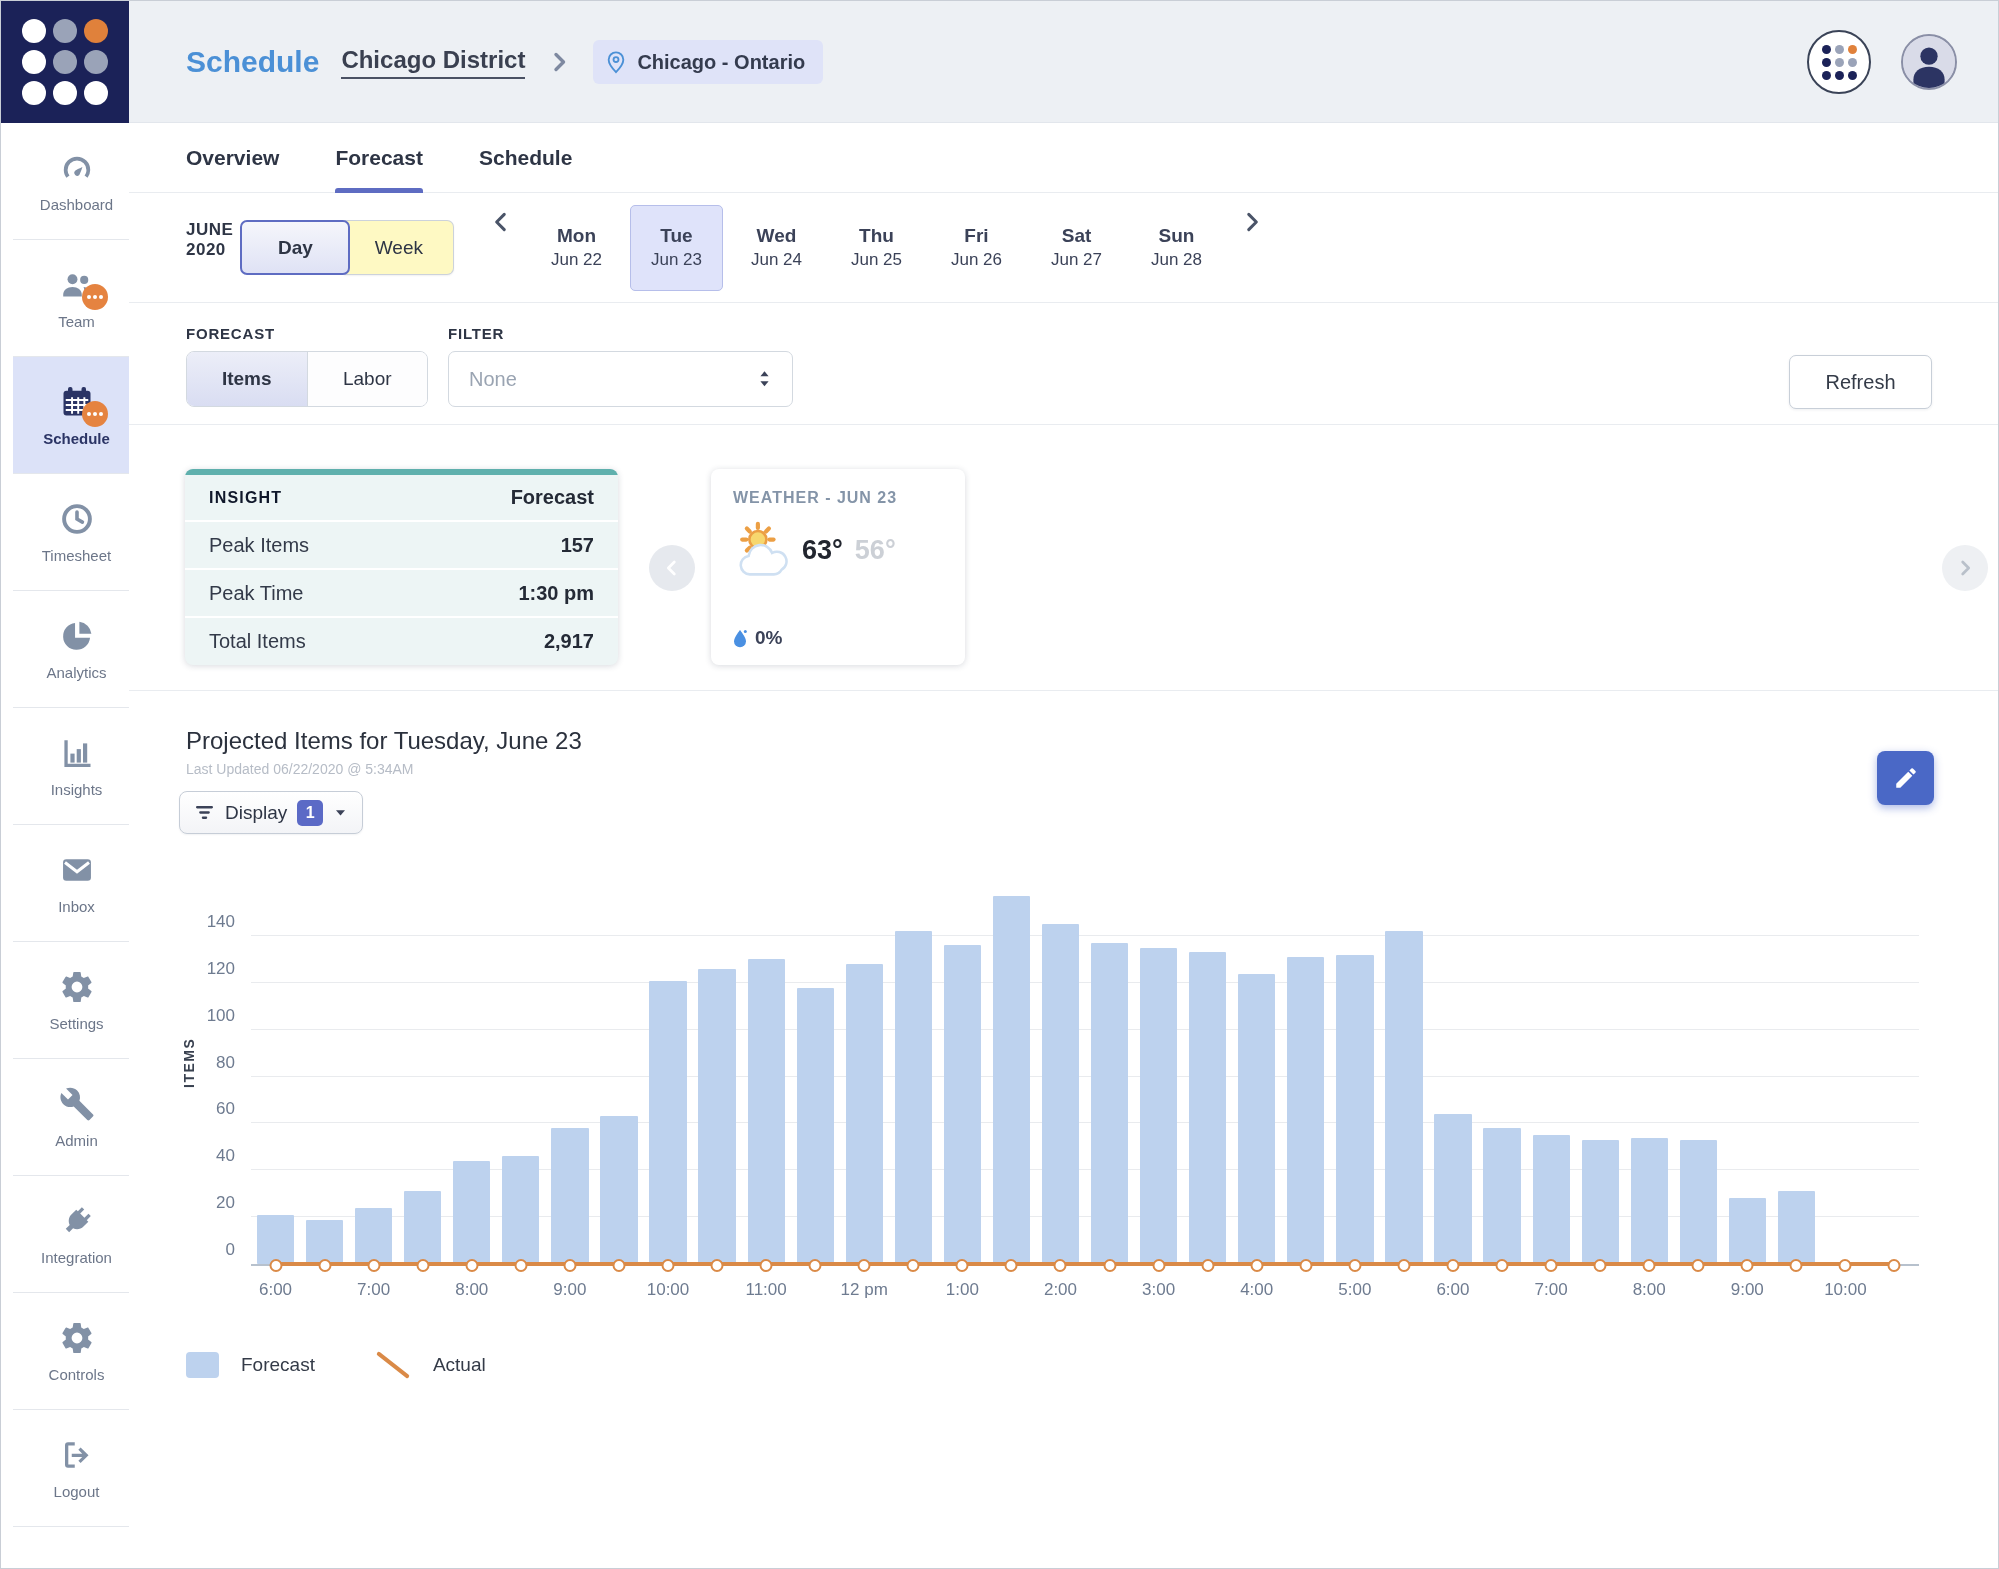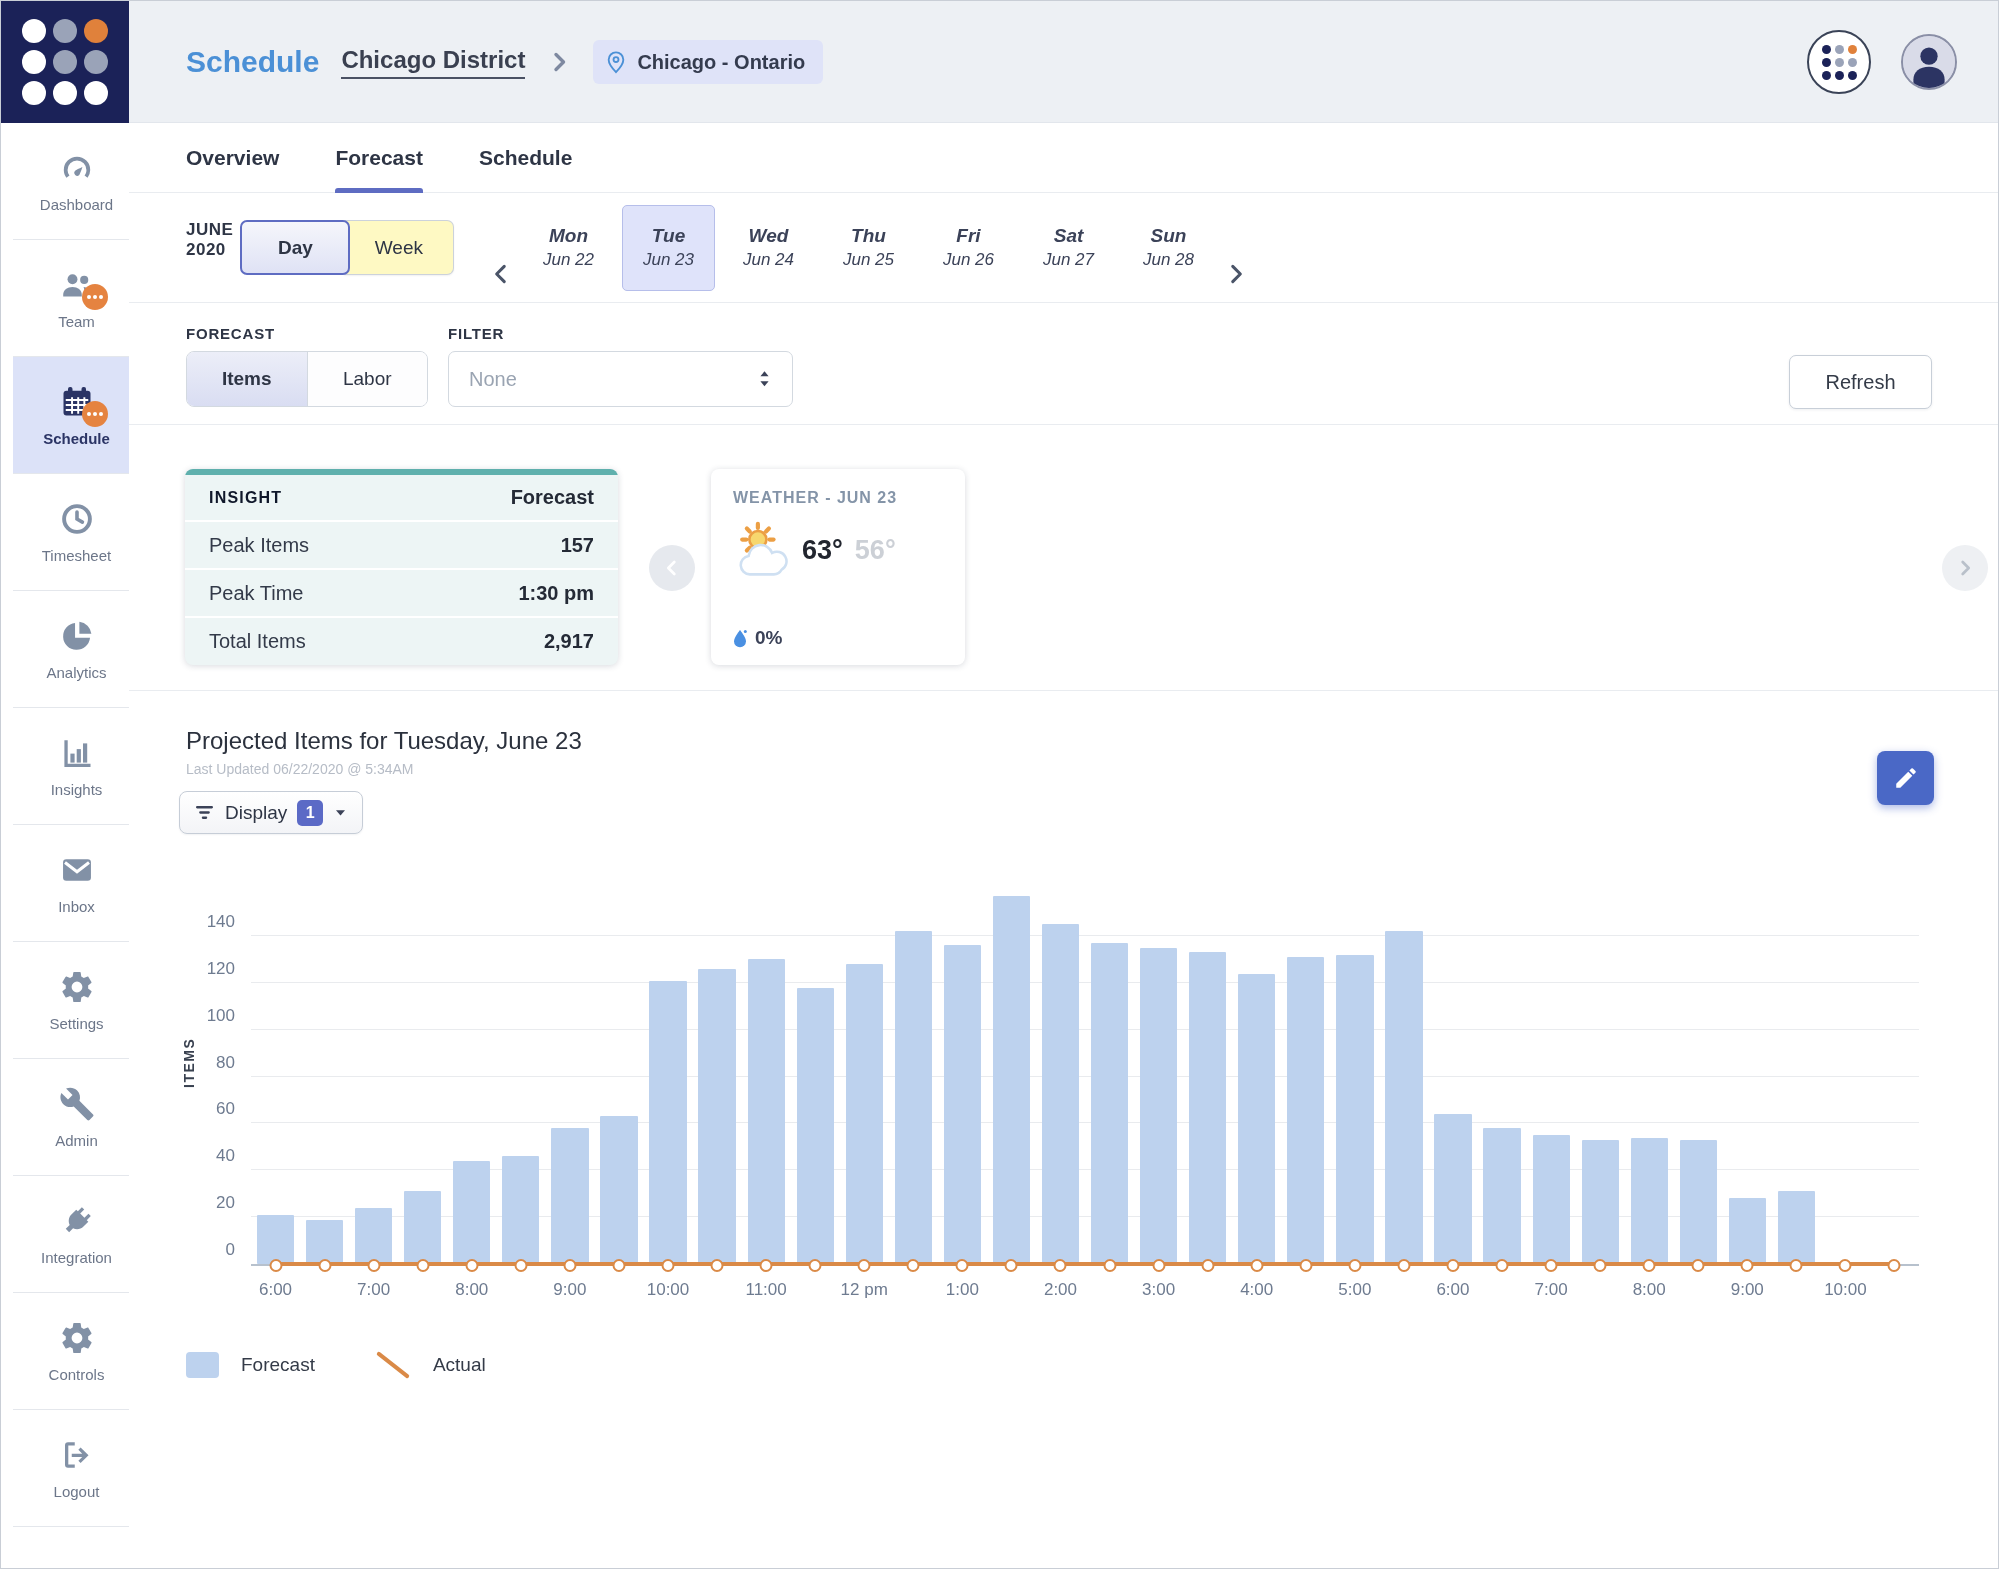--- a/index.html
+++ b/index.html
@@ -41,21 +41,21 @@
   .tab { position:relative; height:70px; display:flex; align-items:center; font-size:21px; font-weight:600; color:#2e3545; cursor:pointer; }
   .tab.active::after { content:""; position:absolute; left:0; right:0; bottom:0; height:5px; background:#5e6cc2; border-radius:3px 3px 0 0; }
 
   .date-row { height:110px; border-bottom:1px solid #e9ecf0; display:flex; align-items:center; padding-left:57px; }
   .month-block { width:226px; display:flex; flex-direction:row; gap:7px; }
   .month-label { font-size:17px; font-weight:700; letter-spacing:.5px; color:#2e3545; }
   .view-seg { display:inline-flex; align-items:stretch; height:55px; }
   .view-btn { min-width:110px; display:flex; align-items:center; justify-content:center; font-size:19px; color:#2e3545; cursor:pointer; }
   .view-btn.on { border:2px solid #5e6cc2; border-radius:7px; background:linear-gradient(#f5f6fb,#dfe2f5); z-index:2; font-weight:600; }
   .view-btn.off { border:1px solid #ccd2db; border-left:none; border-radius:0 7px 7px 0; background:#fef9c3; margin-left:-6px; z-index:1; box-shadow:0 1px 2px rgba(0,0,0,.06); }
-  .day-nav { display:flex; align-items:flex-end; margin-left:72px; gap:4px;font-style:italic; }
+  .day-nav { display:flex; align-items:flex-start; margin-left:72px; gap:12px; }
   .nav-chev { width:34px; height:34px; display:flex; align-items:center; justify-content:center; cursor:pointer; }
   .nav-chev svg { width:26px; height:26px; }
   .days { display:flex; gap:7px; }
   .day-btn { width:93px; height:86px; border-radius:5px; display:flex; flex-direction:column; align-items:center; justify-content:center; gap:3px; cursor:pointer; border:1px solid transparent; }
   .day-btn .dow { font-size:19px; font-weight:700; color:#3b4258; }
   .day-btn .dnum { font-size:17px; color:#3b4258; }
   .day-btn.sel { background:#dfe3fa; border-color:#b6beea; }
 
   .filter-row { position:relative; height:122px; border-bottom:1px solid #e9ecf0; display:flex; padding:22px 0 0 57px; gap:20px; }
   .fgroup { display:flex; flex-direction:column; gap:9px; }

